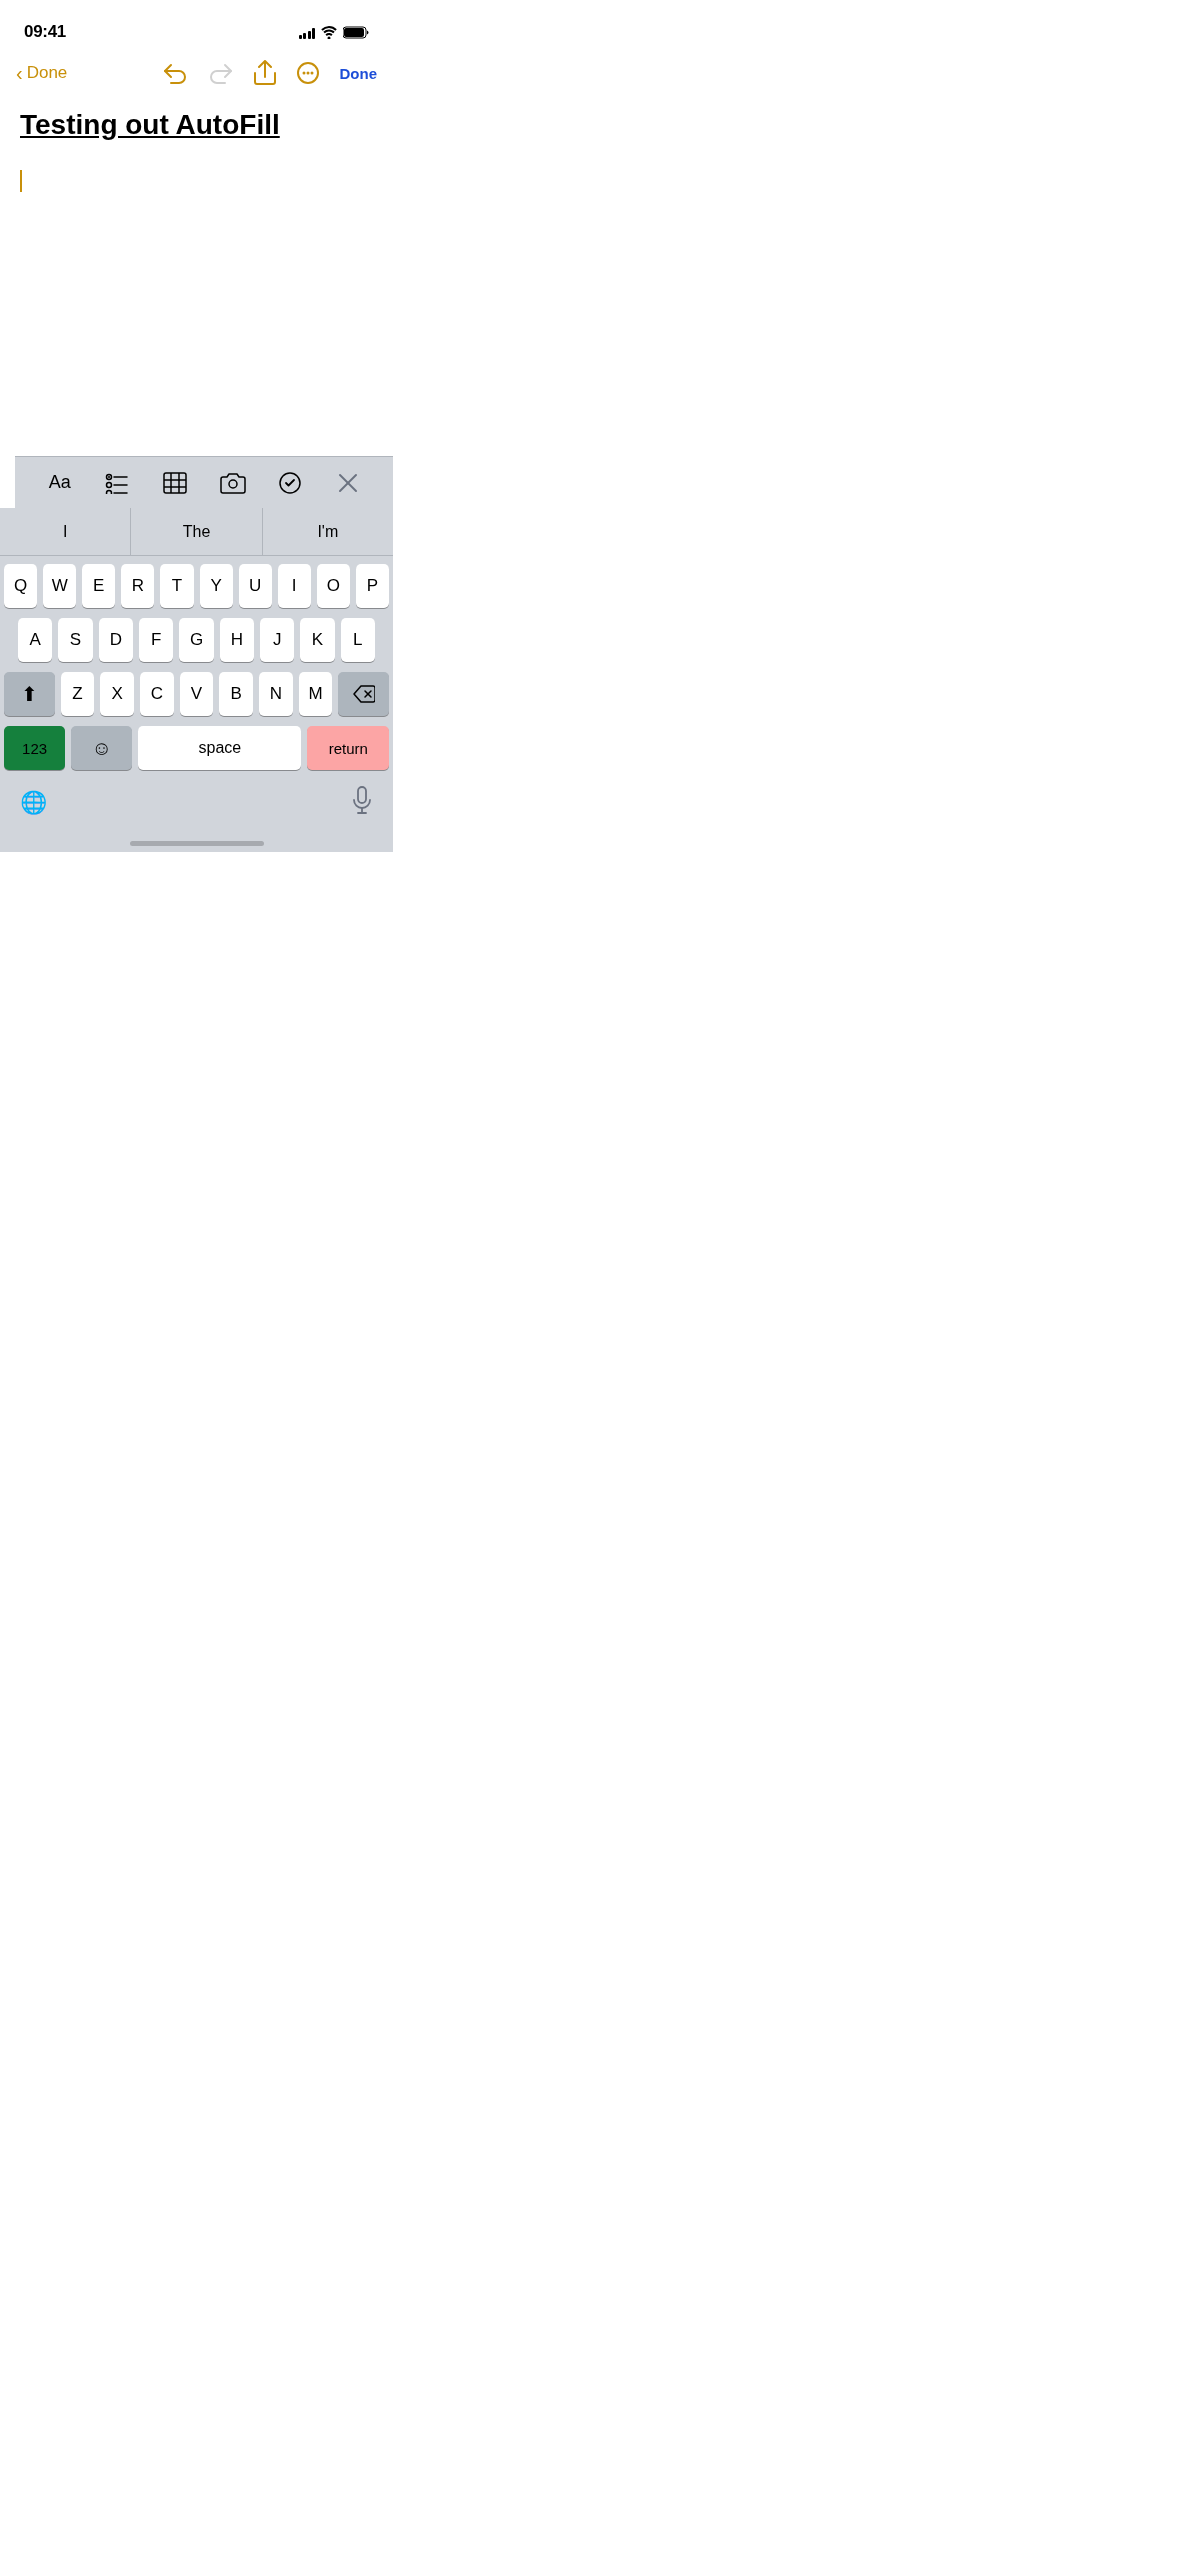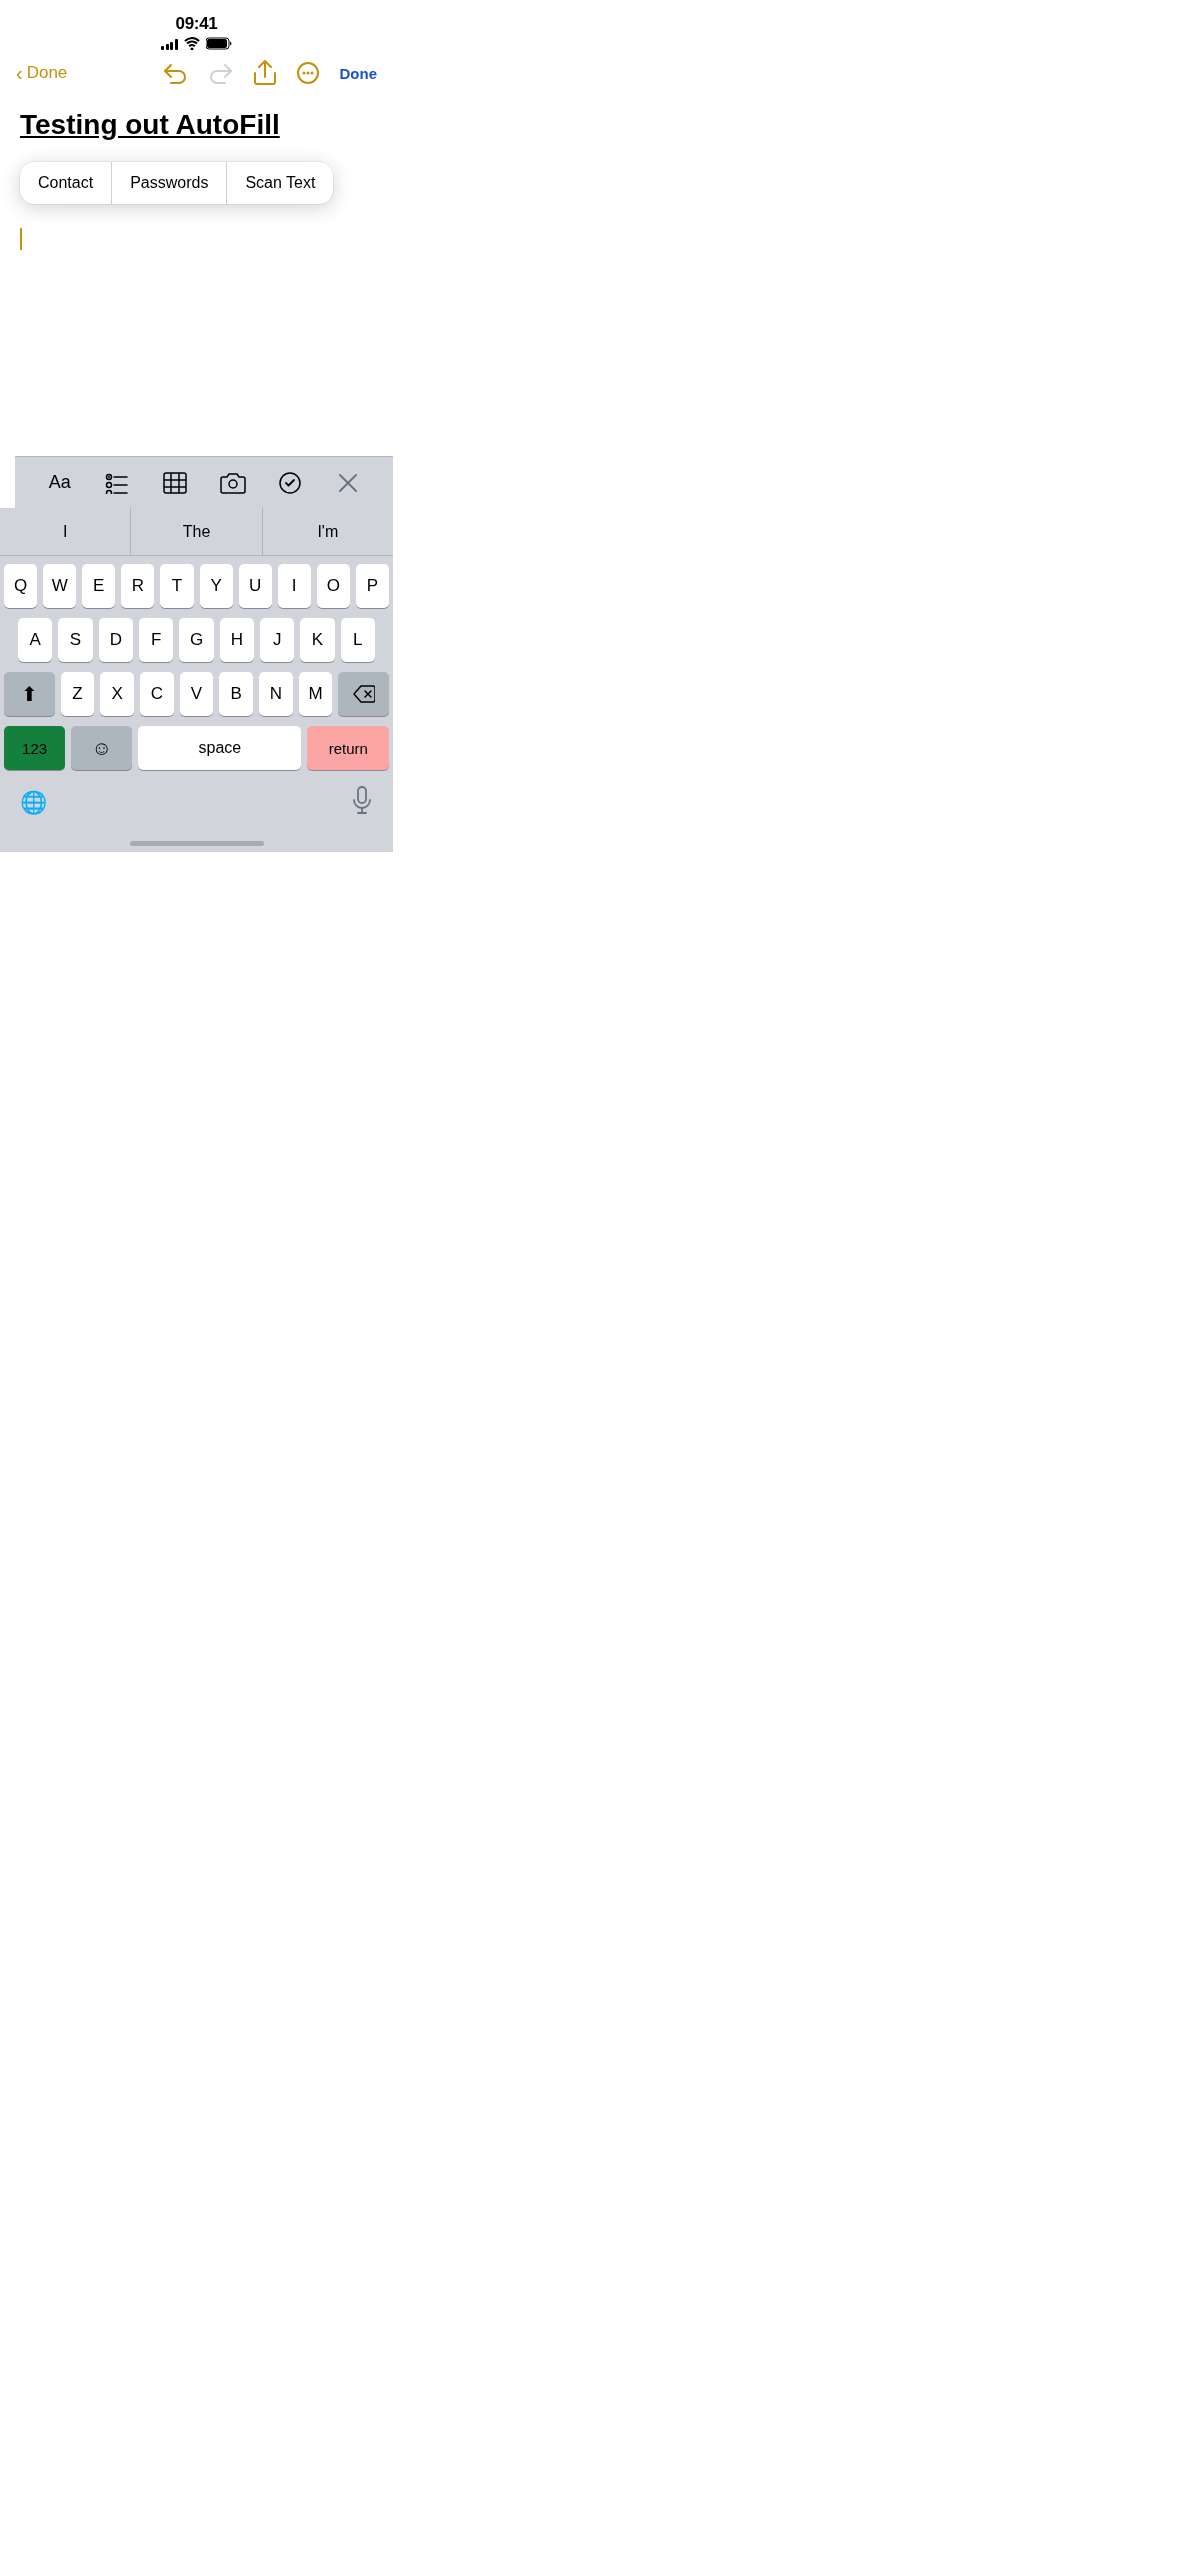--- a/index.html
+++ b/index.html
@@ -14,21 +14,20 @@
       position: relative;
     }
 
     
     .status-bar {
       display: flex;
       justify-content: space-between;
       align-items: center;
       padding: 14px 24px 0px 24px;
       height: 50px;
-      flex-direction: column;
     }
     .status-time {
       font-size: 17px;
       font-weight: 600;
       color: #000;
       letter-spacing: -0.3px;
     }
     .status-icons {
       display: flex;
       align-items: center;
@@ -360,25 +359,20 @@
       </svg>
     </span>
     <span class="nav-done">Done</span>
   </div>
 </div>
 
 <div class="note-area">
   <h1 class="note-title">Testing out AutoFill</h1>
 
   
-  <div class="autofill-popup">
-    <button class="autofill-btn">Contact</button>
-    <button class="autofill-btn">Passwords</button>
-    <button class="autofill-btn">Scan Text</button>
-  </div>
 
   
   <div class="note-body">
     <span class="text-cursor"></span>
   </div>
 </div>
 
 <div class="keyboard-toolbar">
   <div class="toolbar-btn">
     <span style="font-size:18px;font-weight:500;">Aa</span>

